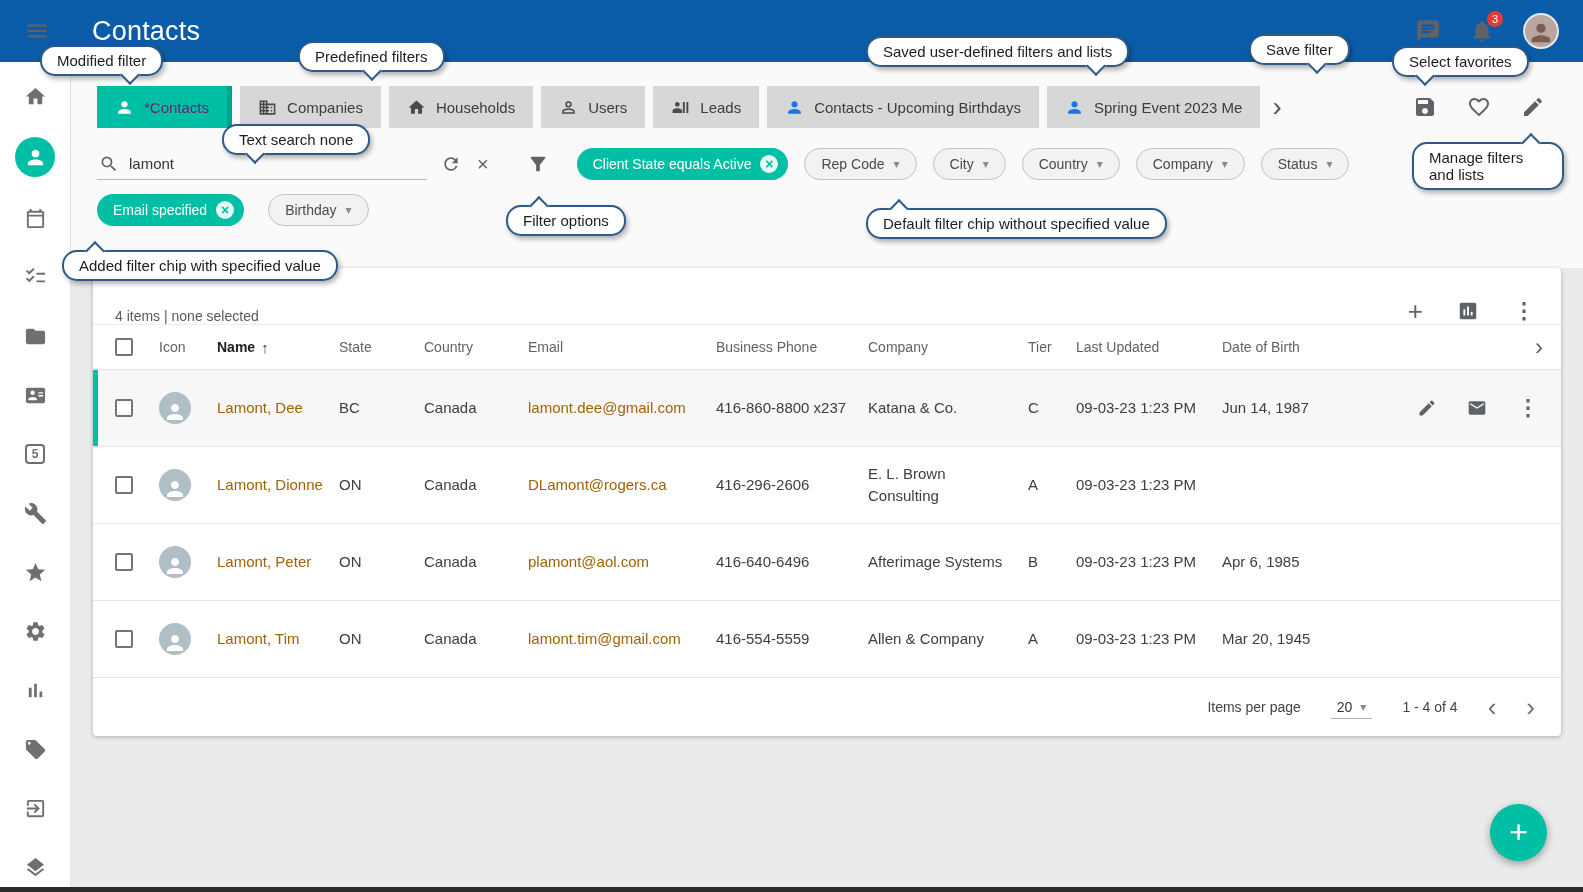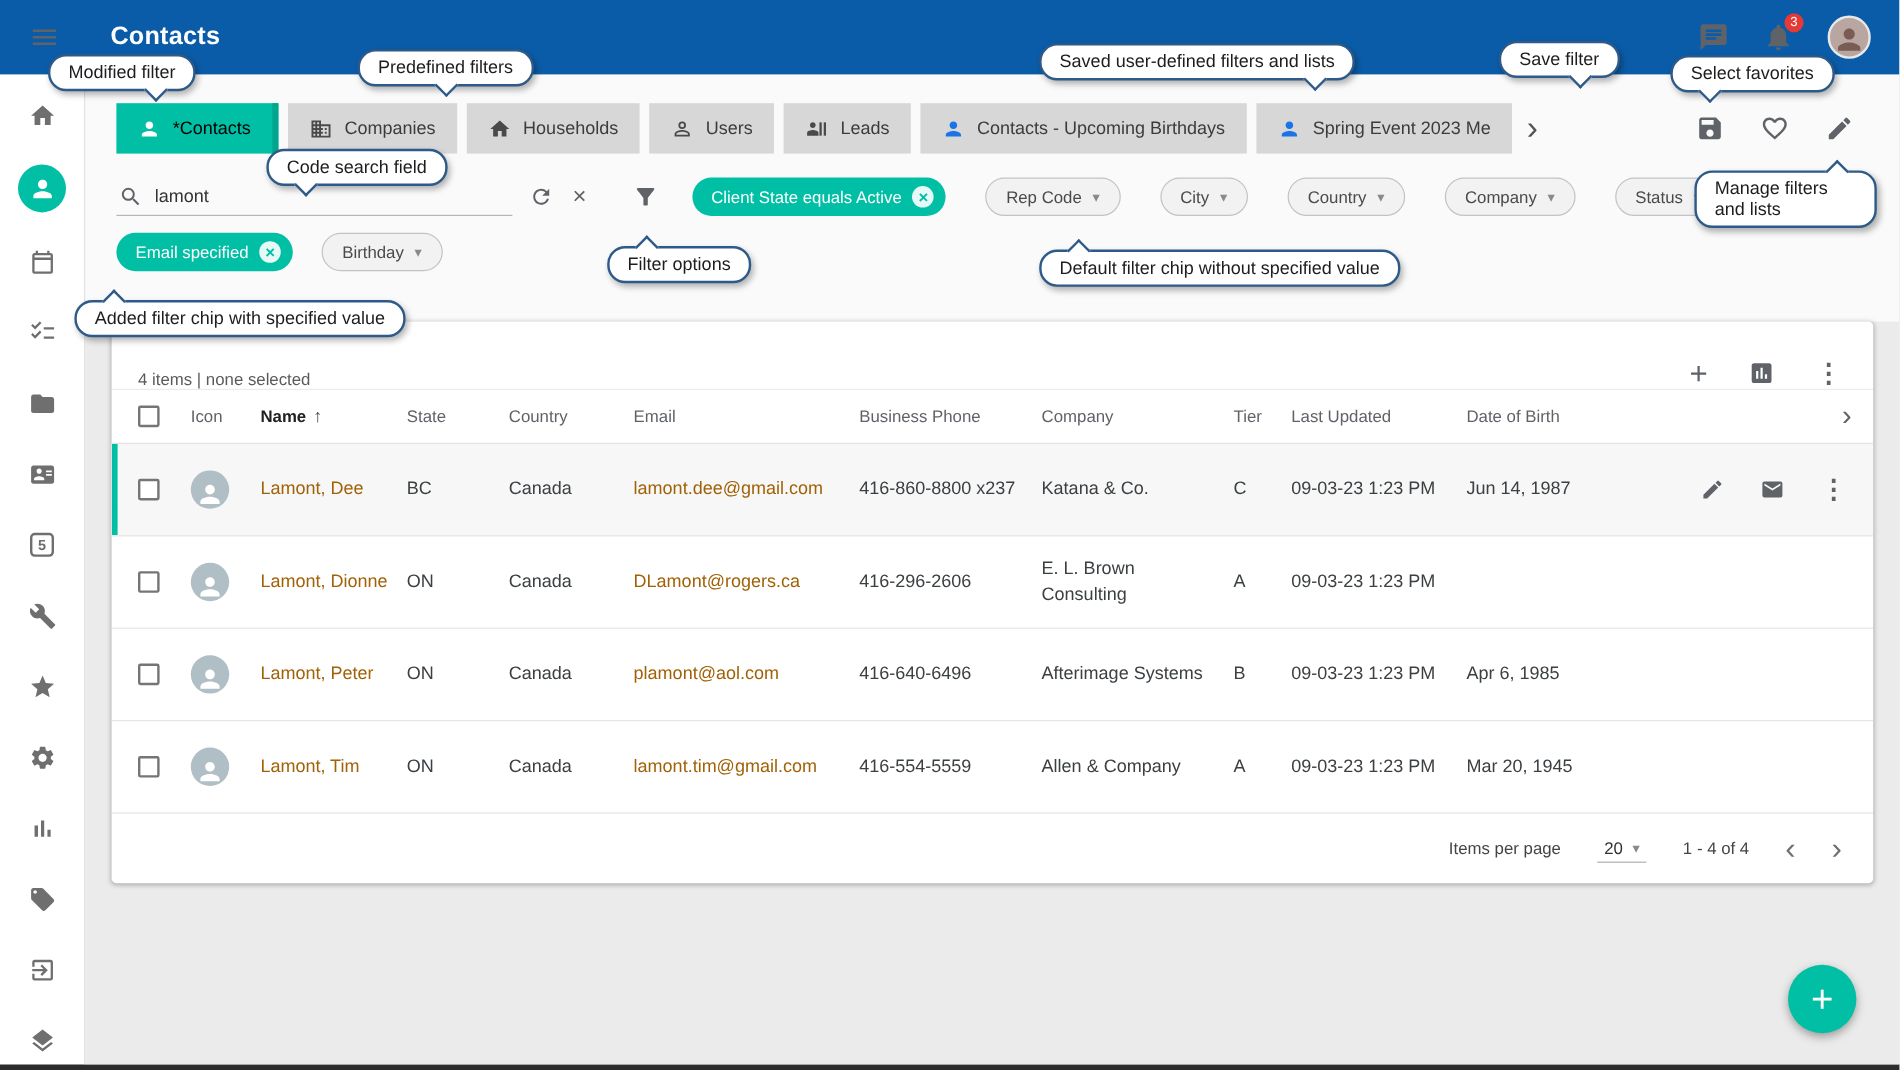--- a/index.html
+++ b/index.html
@@ -3,21 +3,21 @@
 <meta charset="utf-8">
 <style>
   *{margin:0;padding:0;box-sizing:border-box}
   body{font-family:"Liberation Sans",sans-serif;background:#ddd;}
   .app{position:relative;width:1583px;height:892px;background:#f6f6f6;overflow:hidden;border-bottom:5px solid #2c2c2c}
   svg{display:block;fill:currentColor}
 
   
   .topbar{position:absolute;top:0;left:0;right:0;height:62px;background:#0b5ca8;display:flex;align-items:center;color:#fff;padding:0 24px;z-index:5}
   .hamburger{width:26px;height:26px;cursor:pointer}
-  .topbar h1{font-size:21px;font-weight:bold;margin-left:42px;letter-spacing:.2px}
+  .topbar h1{font-size:27px;font-weight:normal;margin-left:42px;letter-spacing:.2px}
   .topbar-right{margin-left:auto;display:flex;align-items:center;gap:28px}
   .top-icon{width:26px;height:26px;color:#fff;cursor:pointer}
   .bell-wrap{position:relative}
   .badge{position:absolute;top:-8px;right:-9px;background:#e53935;color:#fff;border-radius:50%;min-width:18px;height:18px;font-size:11px;display:flex;align-items:center;justify-content:center;border:1px solid #0b5ca8}
   .avatar{width:36px;height:36px;border-radius:50%;background:#b9a6a0;display:flex;align-items:flex-end;justify-content:center;overflow:hidden;border:2px solid #e8e8e8}
   .avatar svg{width:28px;height:28px;color:#7a5c55}
 
   
   .sidebar{position:absolute;top:62px;left:0;bottom:0;width:71px;background:#fff;border-right:1px solid #e2e2e2;display:flex;flex-direction:column;align-items:center;padding-top:16px;gap:23px;z-index:4}
   .side-item{width:36px;height:36px;display:flex;align-items:center;justify-content:center;color:#6f6f6f;cursor:pointer}
@@ -25,39 +25,39 @@
   .side-item.active{background:#00bfa5;border-radius:50%;color:#fff;width:40px;height:40px}
   .five-box{width:20px;height:20px;border:2px solid currentColor;border-radius:4px;font-size:12px;font-weight:bold;display:flex;align-items:center;justify-content:center}
 
   
   .main{position:absolute;left:71px;top:62px;right:0;bottom:0;display:flex;flex-direction:column;background:#fafafa}
 
   .tabbar{display:flex;align-items:center;gap:8px;padding:24px 24px 0 26px}
   .tab{height:42px;display:flex;align-items:center;gap:10px;padding:0 18px;background:#d7d7d7;color:#3c3c3c;font-size:15px;cursor:pointer;white-space:nowrap}
   .tab .ticon{width:19px;height:19px;color:#4a4a4a}
   .tab.saved .ticon{color:#1a73e8}
-  .tab.active{background:#00bfa5;color:#000000;border-right:5px solid #00a58e}
+  .tab.active{background:#00bfa5;color:#701a75;border-right:5px solid #00a58e}
   .tab.active .ticon{color:#fff}
   .tab-scroll{color:#555;font-size:28px;line-height:1;margin:0 4px;cursor:pointer}
   .tab-actions{margin-left:auto;display:flex;gap:30px;color:#5f6368;padding-right:14px}
   .tab-actions .icon-btn svg{width:24px;height:24px}
 
   .icon-btn{color:#5f6368;display:flex;align-items:center;justify-content:center;cursor:pointer;background:none;border:none}
 
   .filter-row{display:flex;align-items:center;padding:20px 26px 0 26px}
   .filter-row2{display:flex;align-items:flex-end;gap:24px;padding:14px 26px 0 26px}
   .searchbox{display:flex;align-items:center;width:330px;border-bottom:1px solid #b7b7b7;padding:5px 2px;gap:10px}
   .searchbox svg{width:20px;height:20px;color:#5f6368}
   .searchbox input{border:0;outline:0;background:transparent;font-size:15px;color:#333;flex:1;font-family:"Liberation Sans",sans-serif}
   .search-aux{display:flex;gap:16px;margin-left:14px}
   .search-aux .icon-btn svg{width:20px;height:20px}
   .search-aux .glyph{font-size:20px;line-height:1;color:#5f6368}
   .funnel-btn{margin-left:38px}
   .funnel-btn svg{width:22px;height:22px}
-  .chip-group{display:flex;align-items:flex-end;gap:33px;margin-left:28px}
+  .chip-group{display:flex;align-items:flex-end;gap:16px;margin-left:28px}
   .chip{height:32px;border-radius:16px;display:flex;align-items:center;gap:9px;padding:0 14px;font-size:14px;cursor:pointer;white-space:nowrap}
   .chip.applied{background:#00bfa5;color:#fff;padding:0 10px 0 16px}
   .chip-x{width:18px;height:18px;border-radius:50%;background:rgba(255,255,255,.9);color:#00bfa5;display:flex;align-items:center;justify-content:center;font-size:14px;font-weight:bold;line-height:1}
   .chip.outline{background:#f2f2f2;border:1px solid #c3c3c3;color:#4a4a4a;padding:0 16px}
   .caret{color:#8a8a8a;font-size:12px;line-height:1}
 
   
   .content{flex:1;background:#ebebeb;margin-top:42px;padding:0 22px}
   .card{background:#fff;border-radius:4px;box-shadow:0 1px 4px rgba(0,0,0,.28);overflow:hidden}
   .card-toolbar{display:flex;align-items:flex-end;height:56px;padding:0 22px;color:#5a5a5a;font-size:14px}
@@ -478,21 +478,21 @@
         </div>
 
       </div>
     </div>
   </main>
 
   <button class="fab">+</button>
 
   <div class="callout tb tx-r" style="left:40px;top:45px">Modified filter</div>
   <div class="callout tb tx-c" style="left:298px;top:41px">Predefined filters</div>
-  <div class="callout tb tx-l" style="left:222px;top:124px">Code search field</div>
+  <div class="callout tb tx-l" style="left:222px;top:124px">Text search none</div>
   <div class="callout tb tx-r" style="left:866px;top:36px">Saved user-defined filters and lists</div>
   <div class="callout tb tx-r" style="left:1249px;top:34px">Save filter</div>
   <div class="callout tb tx-l" style="left:1392px;top:46px">Select favorites</div>
   <div class="callout tt tx-r wrap" style="left:1412px;top:142px">Manage filters and lists</div>
   <div class="callout tt tx-l" style="left:506px;top:205px">Filter options</div>
   <div class="callout tt tx-l" style="left:866px;top:208px">Default filter chip without specified value</div>
   <div class="callout tt tx-l" style="left:62px;top:250px">Added filter chip with specified value</div>
 
 </div>
 

